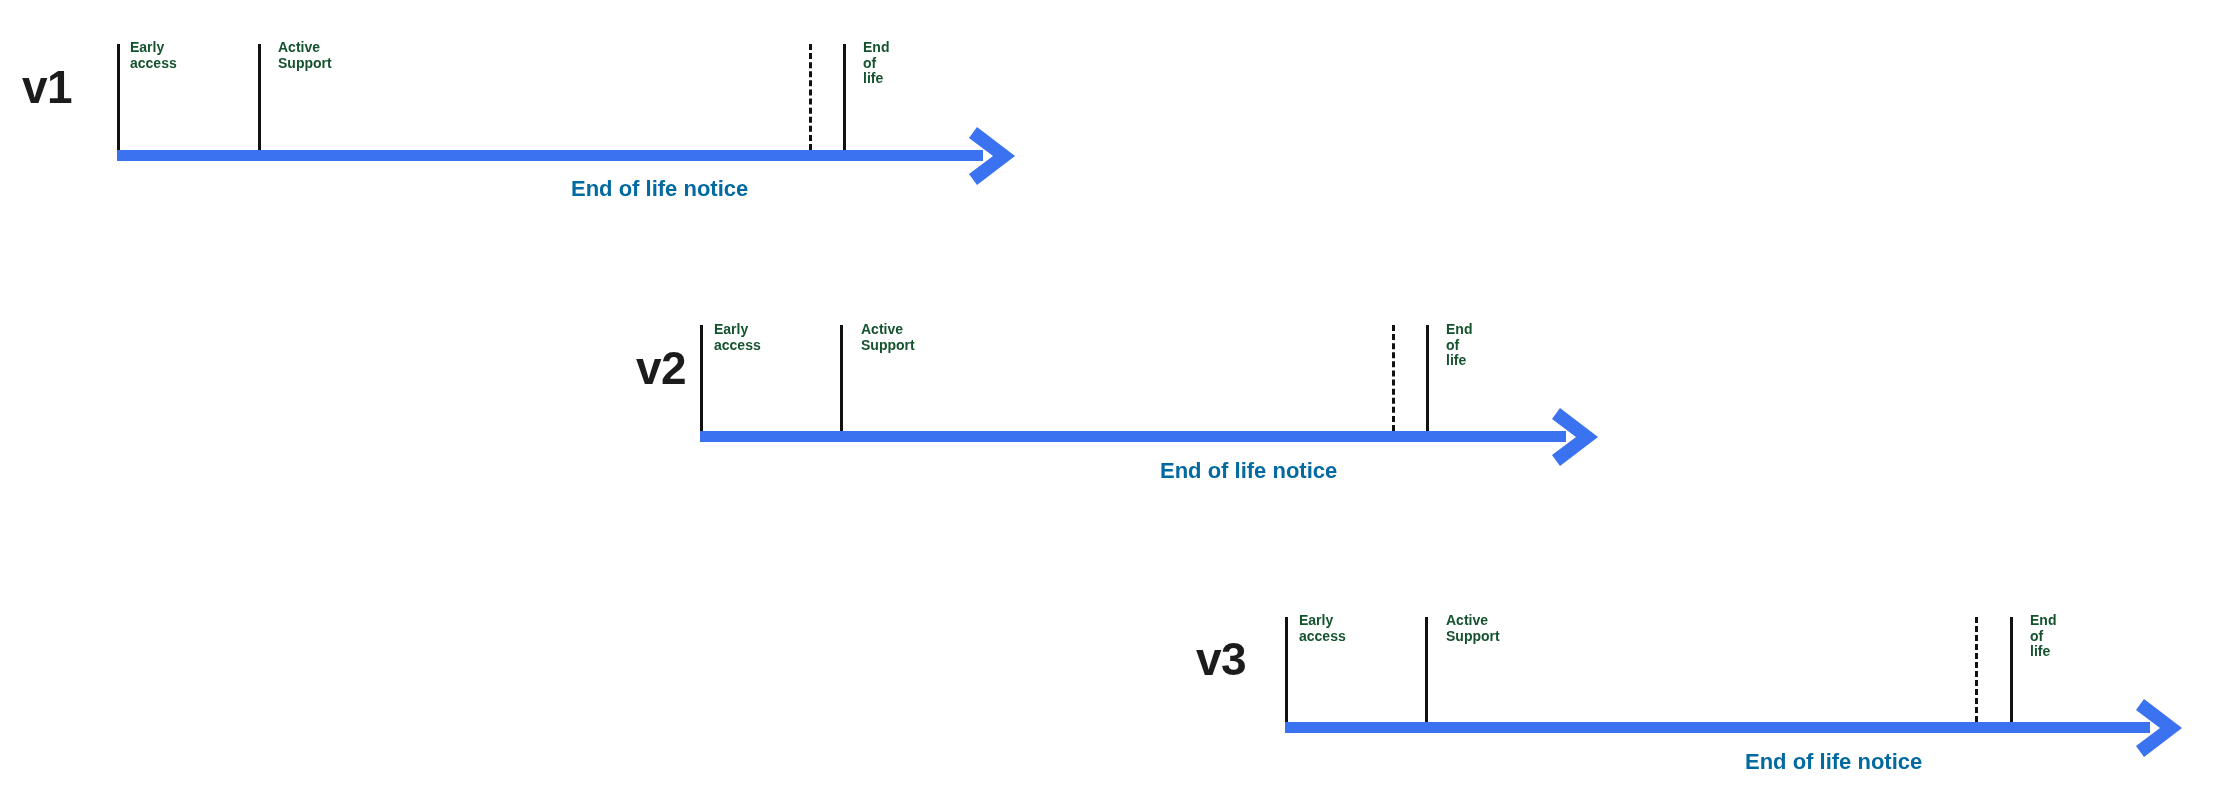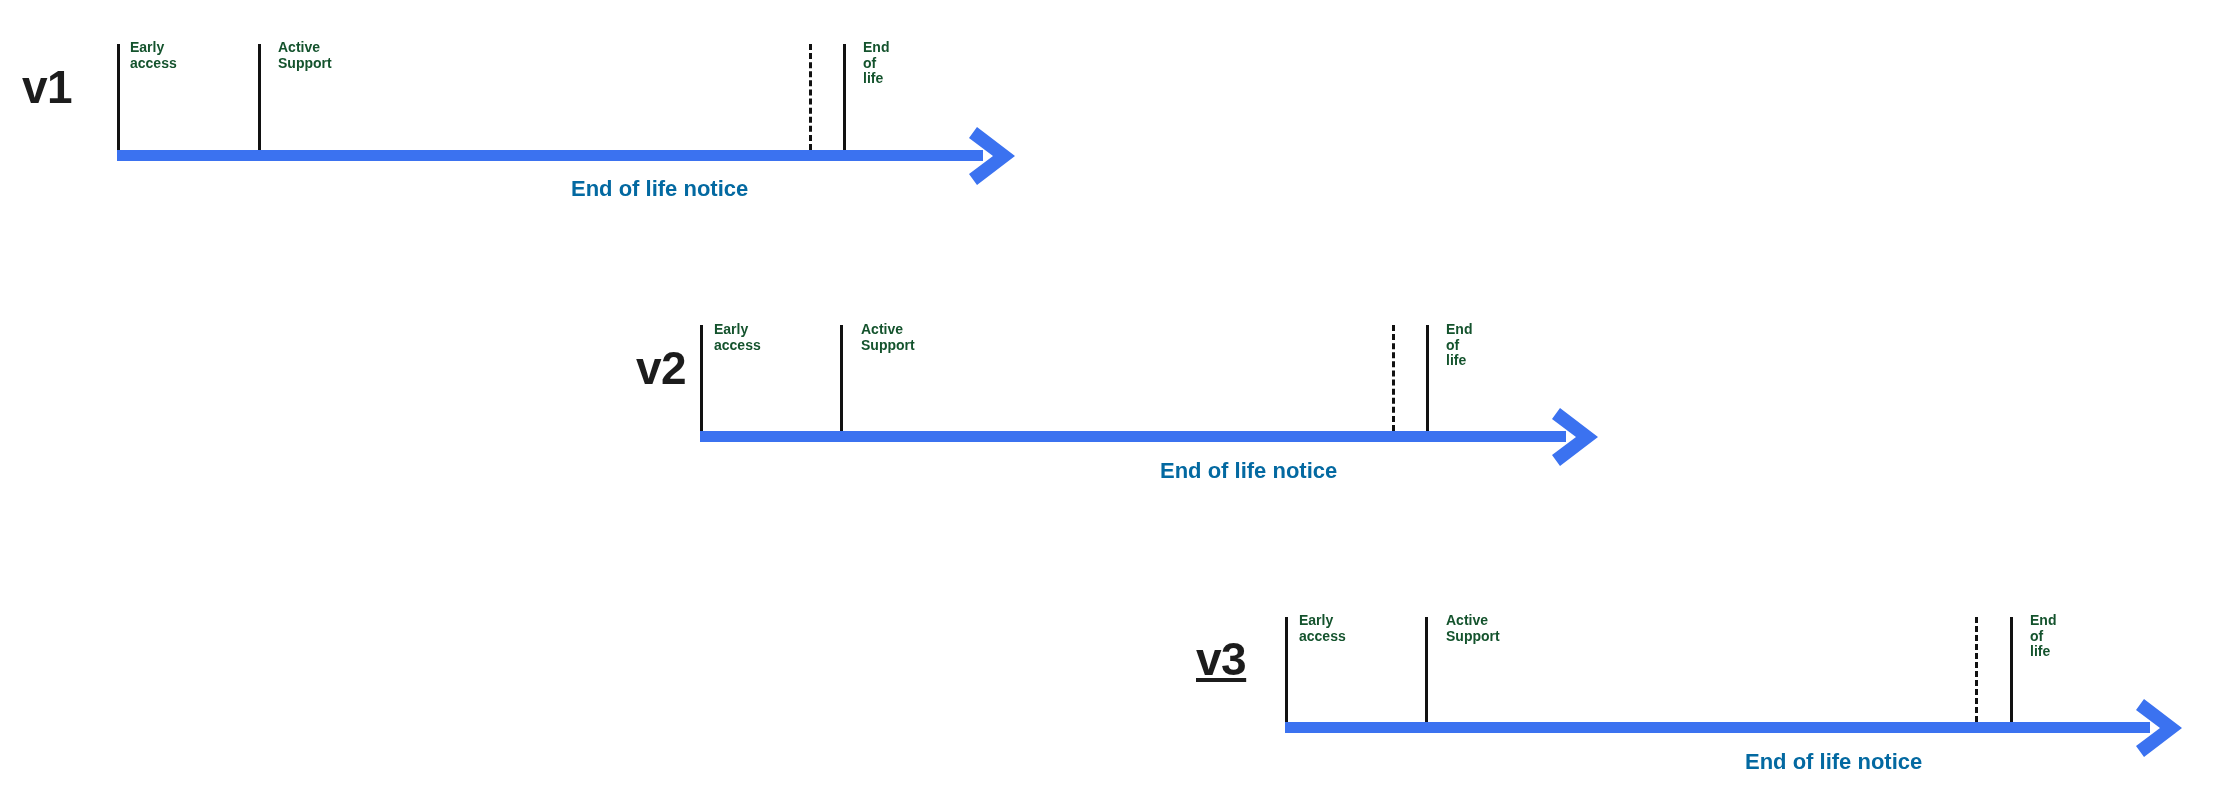--- a/index.html
+++ b/index.html
@@ -123,21 +123,21 @@
         <div class="bar-line" style="top: 23.5px; width: 866px; background: rgb(59, 114, 240);"></div>
         <div class="bar-head" style="left: 852px; width: 46px;">
           <svg width="46" height="58" viewBox="0 0 46 58">
             <path d="M8 0 L46 29 L8 58 L0 47 L24 29 L0 11 Z" fill="#3b72f0"></path>
           </svg>
         </div>
       </div>
       <div class="notice-label" style="left: 1160px; top: 458px;">End of life notice</div>
     </div>
     <div class="timeline-row">
-      <div class="version-label" style="left: 1196px; top: 636px; text-decoration: underline;">v3</div>
+      <div class="version-label" style="left: 1196px; top: 636px;">v3</div>
       <div class="divider" style="left: 1285px; top: 617px; height: 105px; background: rgb(17, 17, 17);"></div>
       <div class="divider" style="left: 1425px; top: 617px; height: 105px; background: rgb(17, 17, 17);"></div>
       <div class="divider dashed" style="left: 1975px; top: 617px; height: 105px; border-left-color: rgb(17, 17, 17);"></div>
       <div class="divider" style="left: 2010px; top: 617px; height: 105px; background: rgb(17, 17, 17);"></div>
       <div class="phase-label" style="left: 1299px; top: 613px;">Early
 access</div>
       <div class="phase-label" style="left: 1446px; top: 613px;">Active Support</div>
       <div class="phase-label" style="left: 2030px; top: 613px;">End of life</div>
       <div class="bar-wrap" style="left: 1285px; top: 698.5px; width: 897px; height: 58px;">
         <div class="bar-line" style="top: 23.5px; width: 865px; background: rgb(59, 114, 240);"></div>

